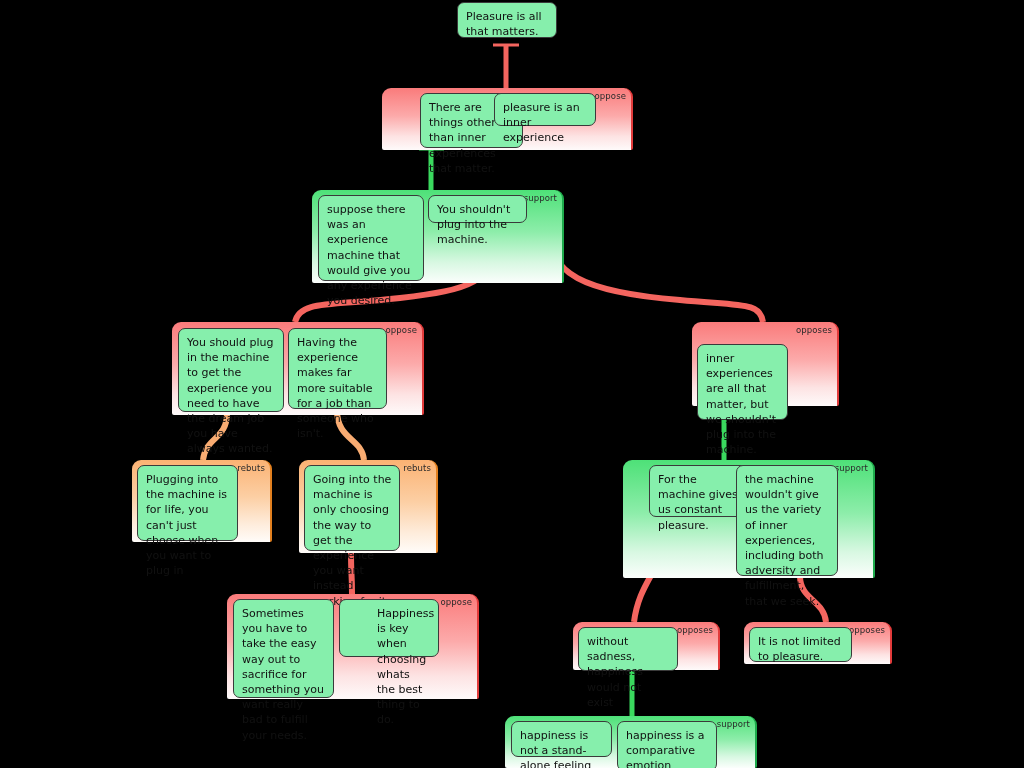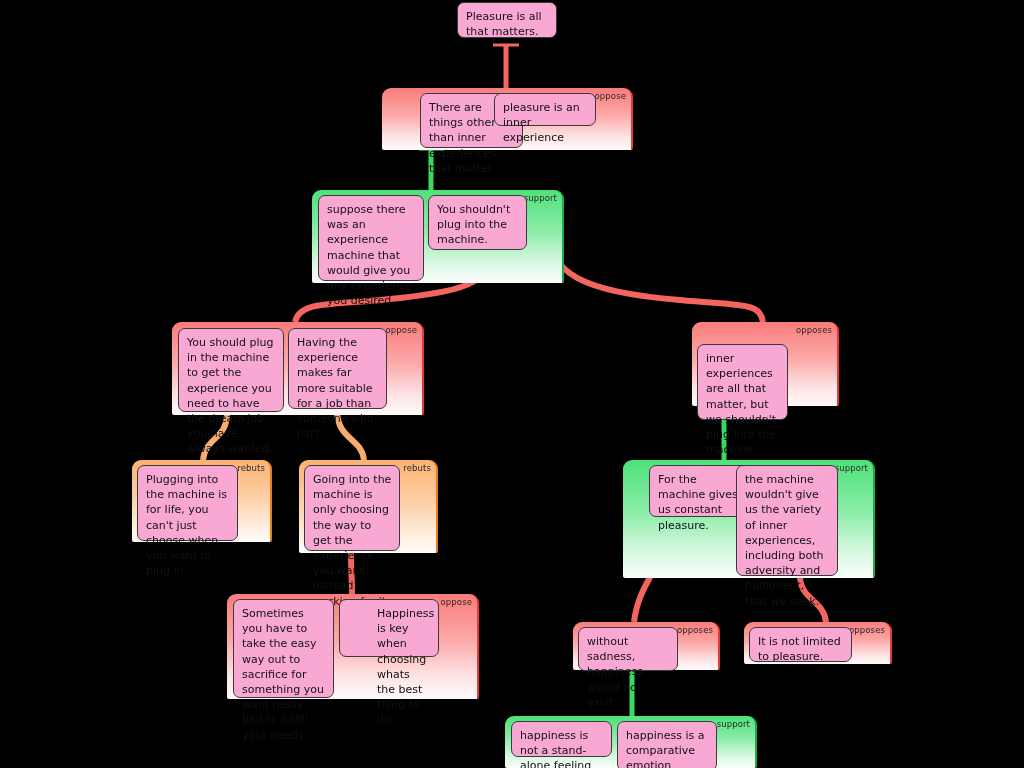--- a/index.html
+++ b/index.html
@@ -14,21 +14,21 @@
   .group.oppose{background:linear-gradient(180deg,#fa7b7b 0%,#fcaaaa 45%,#fde3e3 78%,#fefafa 100%);
                 border-right:2px solid #e23b3b;}
   .group.support{background:linear-gradient(180deg,#4ee178 0%,#8dedaa 45%,#d8f8e2 78%,#fbfefc 100%);
                  border-right:2px solid #1eab4c;}
   .group.rebuts{background:linear-gradient(180deg,#fbb273 0%,#fccfa4 45%,#feecdb 78%,#fffcf9 100%);
                 border-right:2px solid #e2801f;}
 
   .grouplabel{position:absolute;right:5px;top:3px;font-size:8.5px;color:#2a2a2a;
               letter-spacing:.1px;line-height:10px;}
 
-  .node{position:absolute;z-index:3;background:#f9a8d4;color:#111;
+  .node{position:absolute;z-index:3;background:#86efac;color:#111;
         border:1.6px solid #3a3a3a;border-radius:7px;
         box-sizing:border-box;padding:6px 7px 5px 8px;
         font-size:11px;line-height:15.2px;}
 </style>
 </head>
 <body>
 
 <div id="stage">
 
   <svg id="wires" viewBox="0 0 1024 768">
@@ -74,21 +74,21 @@
   <div class="group oppose" style="left:382px;top:88px;width:251px;height:62px;">
     <span class="grouplabel">oppose</span>
   </div>
   <div class="node" style="left:388px;top:93px;width:103px;height:55px;margin-left:32px;">There are things other than inner experiences that matter.</div>
   <div class="node" style="left:494px;top:93px;width:102px;height:33px;">pleasure is an inner experience</div>
 
   <div class="group support" style="left:312px;top:190px;width:252px;height:93px;">
     <span class="grouplabel">support</span>
   </div>
   <div class="node" style="left:318px;top:195px;width:106px;height:86px;">suppose there was an experience machine that would give you any experience you desired.</div>
-  <div class="node" style="left:428px;top:195px;width:99px;height:55px;">You shouldn't plug into the machine.</div>
+  <div class="node" style="left:428px;top:195px;width:99px;height:28px;">You shouldn't plug into the machine.</div>
 
   <div class="group oppose" style="left:172px;top:322px;width:252px;height:93px;">
     <span class="grouplabel">oppose</span>
   </div>
   <div class="node" style="left:178px;top:328px;width:106px;height:84px;">You should plug in the machine to get the experience you need to have the dream job you have always wanted.</div>
   <div class="node" style="left:288px;top:328px;width:99px;height:81px;">Having the experience makes far more suitable for a job than someone who isn't.</div>
 
   <div class="group oppose" style="left:692px;top:322px;width:147px;height:84px;">
     <span class="grouplabel">opposes</span>
   </div>

